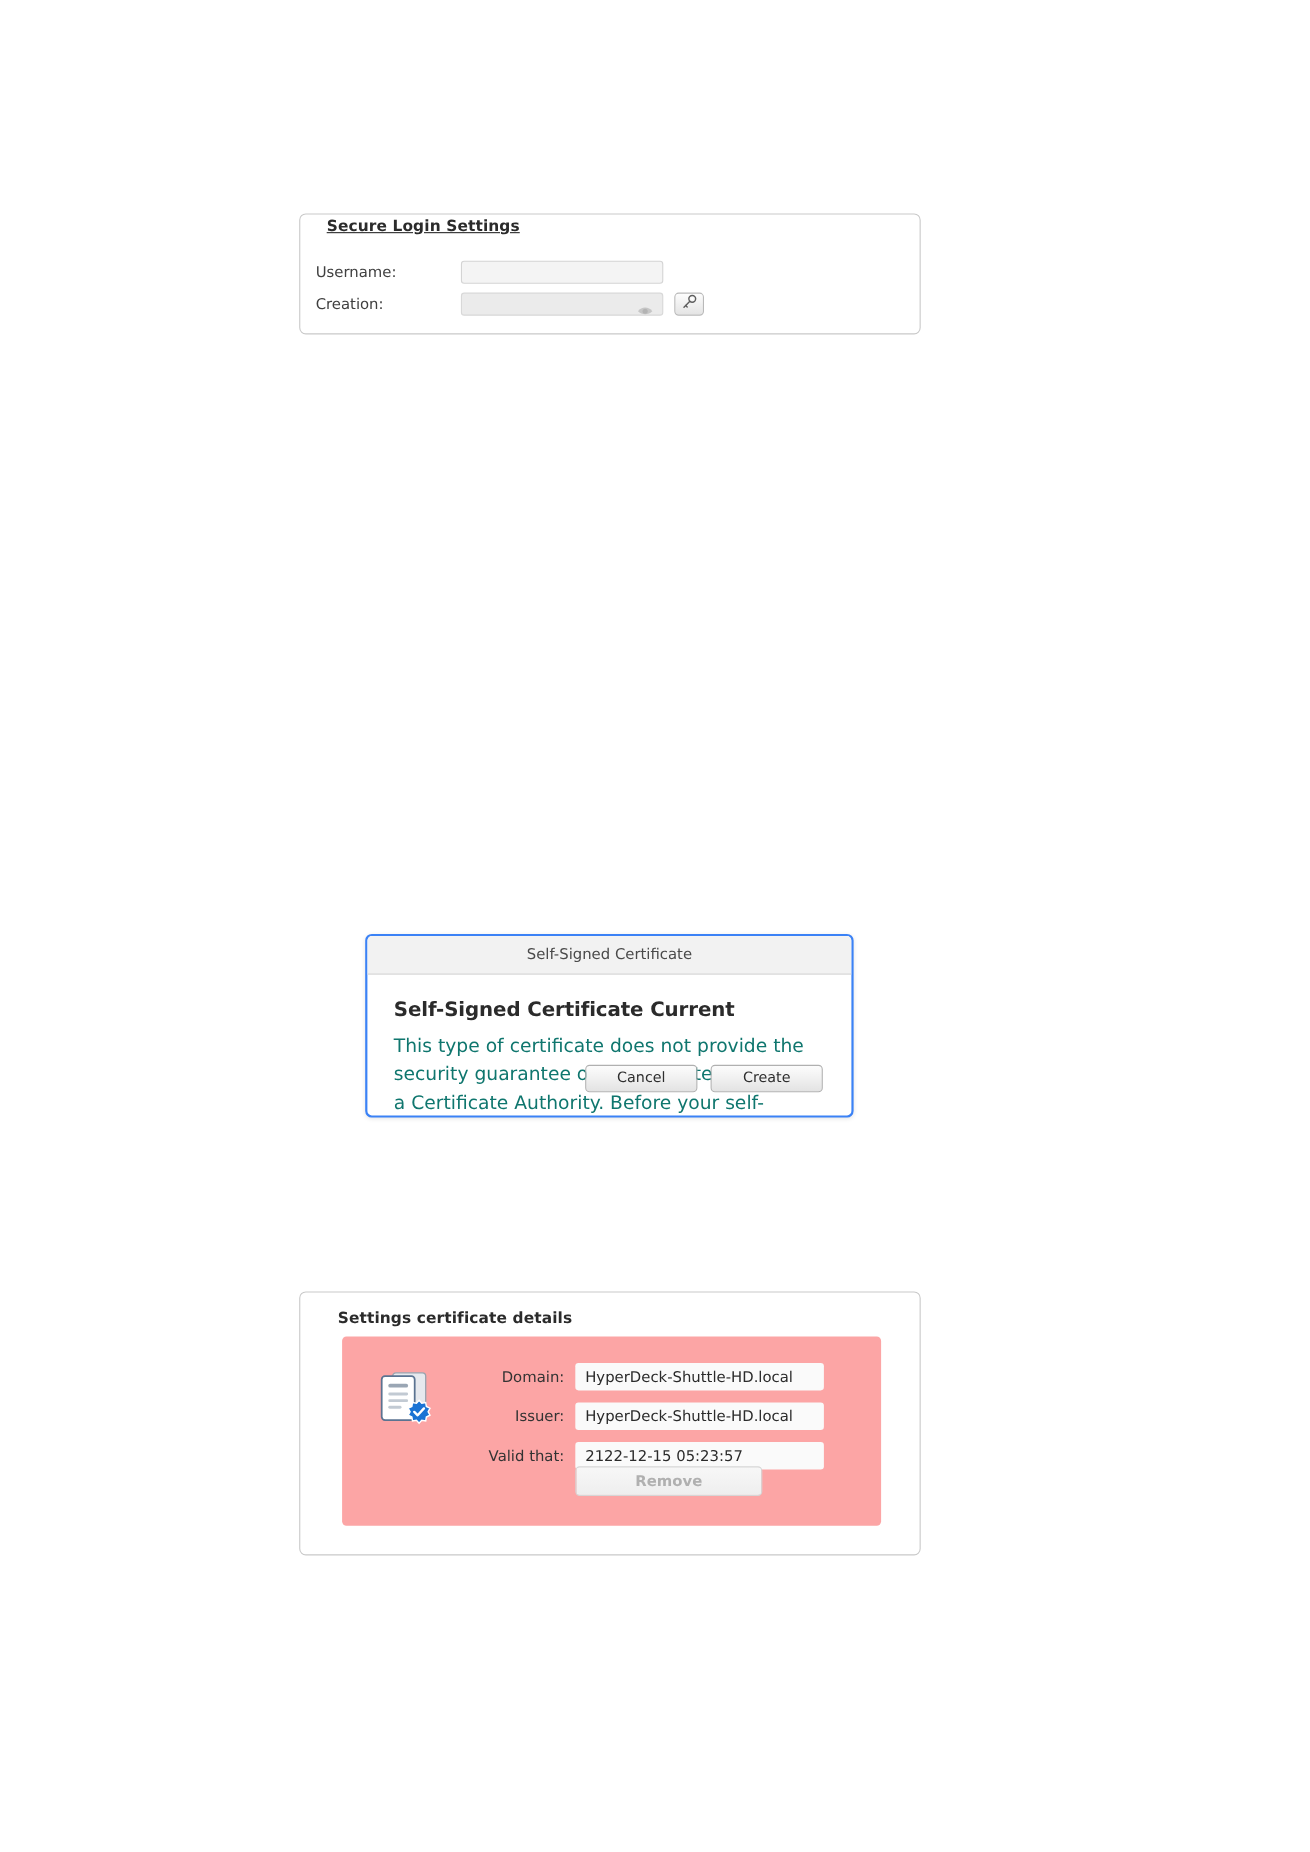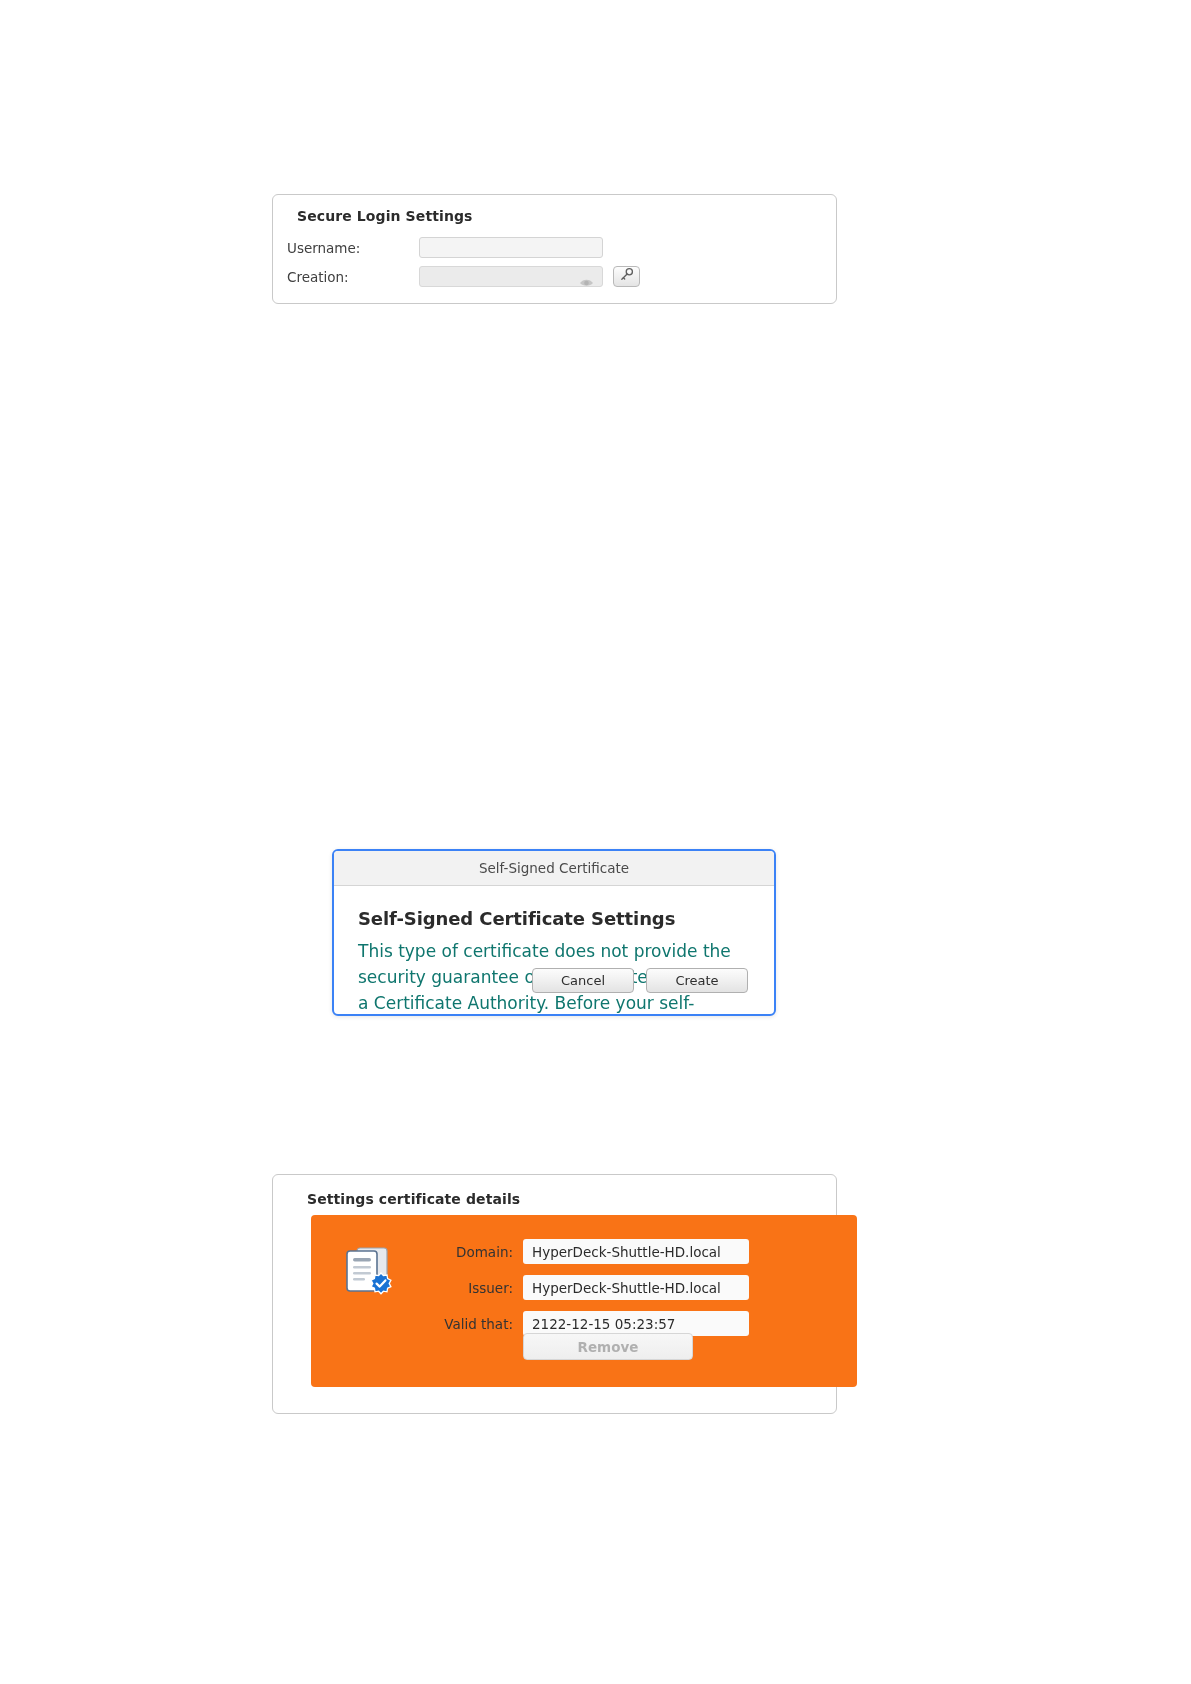--- a/index.html
+++ b/index.html
@@ -35,21 +35,22 @@
   
   #secure-login-panel {
     left: 272px;
     top: 194px;
     width: 565px;
     height: 110px;
   }
   #secure-login-panel .panel-title {
     position: absolute;
     left: 24px;
-    top: 13px;
+    top: 3px;
+    text-decoration: underline;
   }
   .form-row {
     position: absolute;
     display: flex;
     align-items: center;
   }
   .form-label {
     font-size: 13.5px;
     color: #404040;
     text-align: left;
@@ -167,23 +168,23 @@
   }
   #cert-details-panel .panel-title {
     position: absolute;
     left: 34px;
     top: 16px;
   }
   #cert-inner-box {
     position: absolute;
     left: 38px;
     top: 40px;
-    width: 546px;
+    width: 490px;
     height: 172px;
-    background: #f97316;
+    background: #fca5a5;
     border-radius: 4px;
     box-sizing: border-box;
   }
   #cert-icon-wrap {
     position: absolute;
     left: 30px;
     top: 30px;
     width: 58px;
     height: 62px;
   }
@@ -264,21 +265,21 @@
       </span>
     </div>
   </div>
 </div>
 
 <div id="self-signed-dialog">
   <div id="dialog-titlebar">
     <span class="title-text">Self-Signed Certificate</span>
   </div>
   <div id="dialog-body">
-    <h2 id="dialog-heading">Self-Signed Certificate Settings</h2>
+    <h2 id="dialog-heading">Self-Signed Certificate Current</h2>
     <p id="dialog-paragraph">This type of certificate does not provide the security guarantee of a certificate issued by a Certificate Authority. Before your self-signed certificate is accepted, the recipient will be asked to confirm that they wish to trust and accept it.</p>
   </div>
   <div id="dialog-buttons">
     <button class="dlg-button">Cancel</button>
     <button class="dlg-button">Create</button>
   </div>
 </div>
 
 <div class="panel" id="cert-details-panel">
   <div class="panel-title">Settings certificate details</div>

